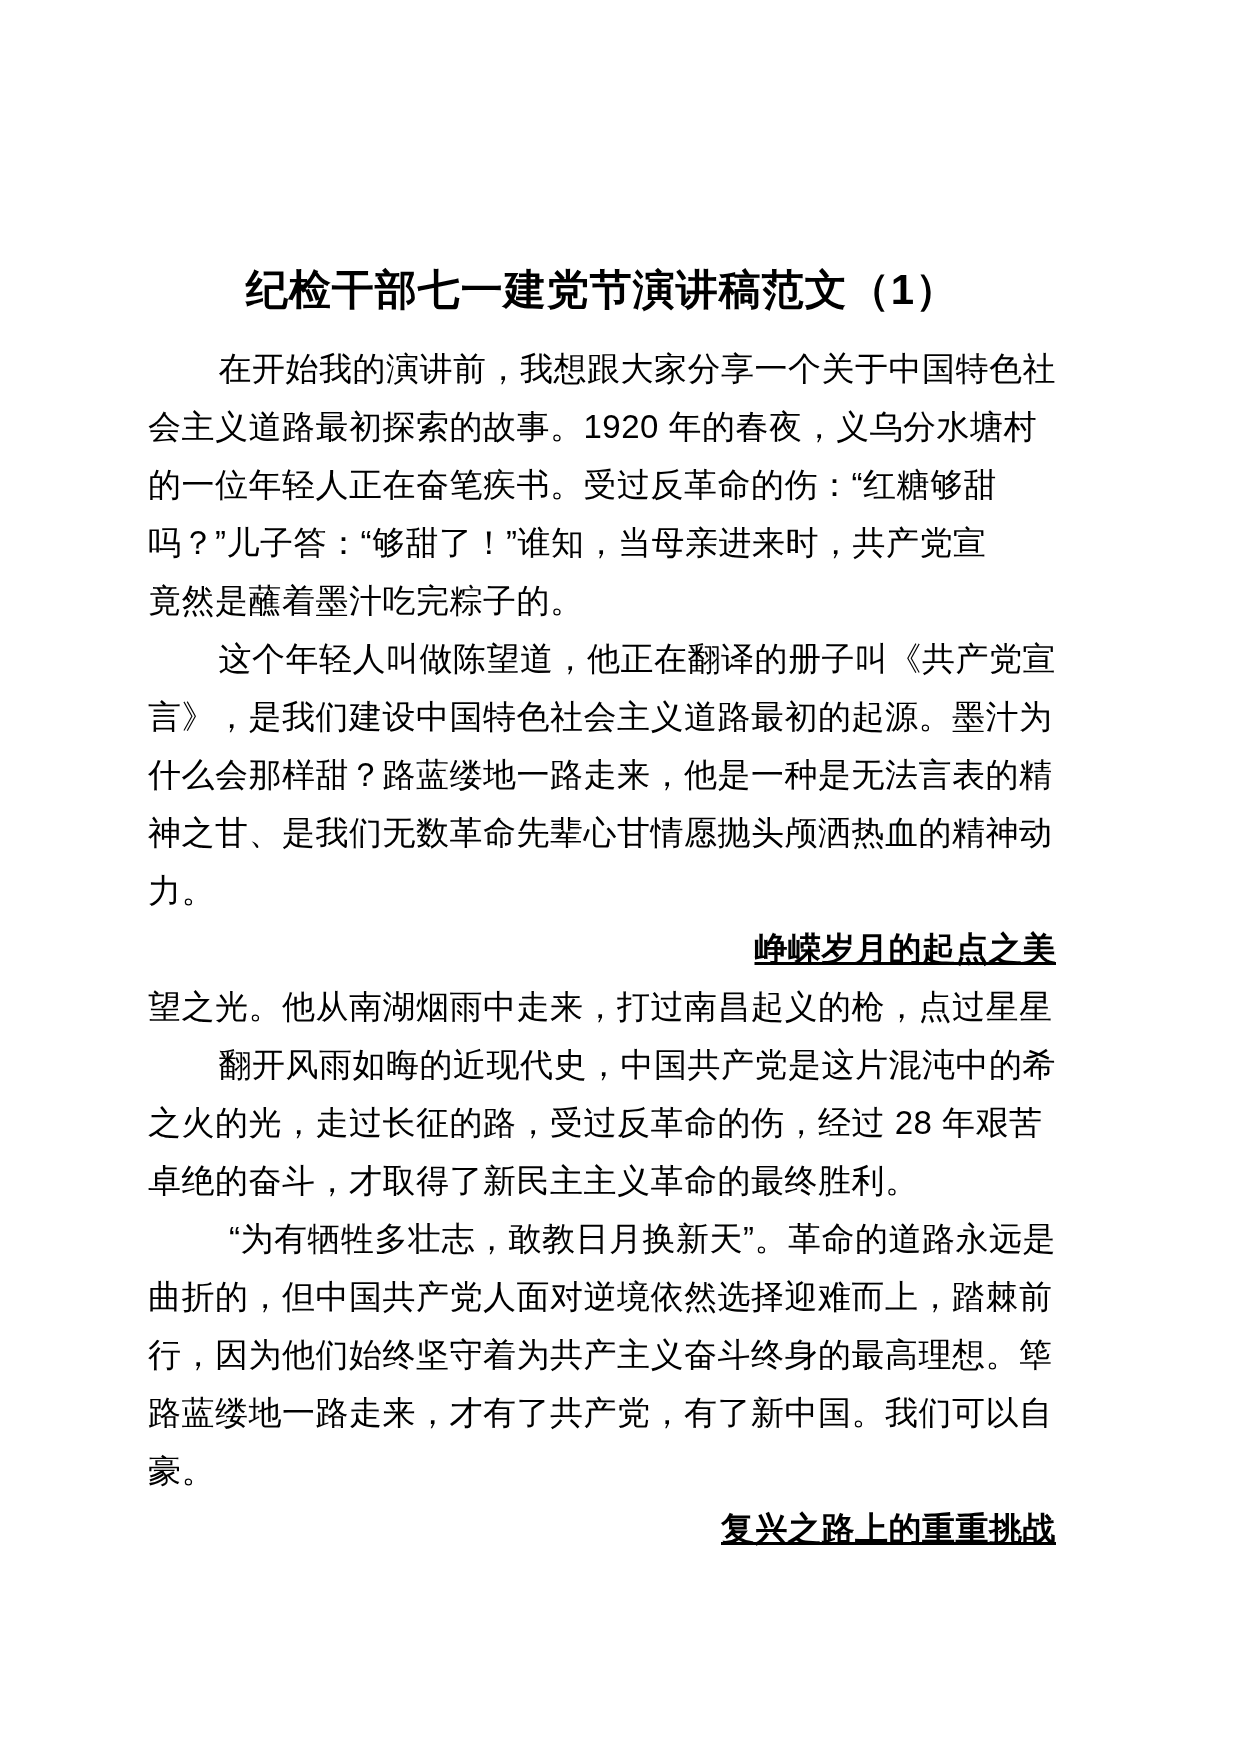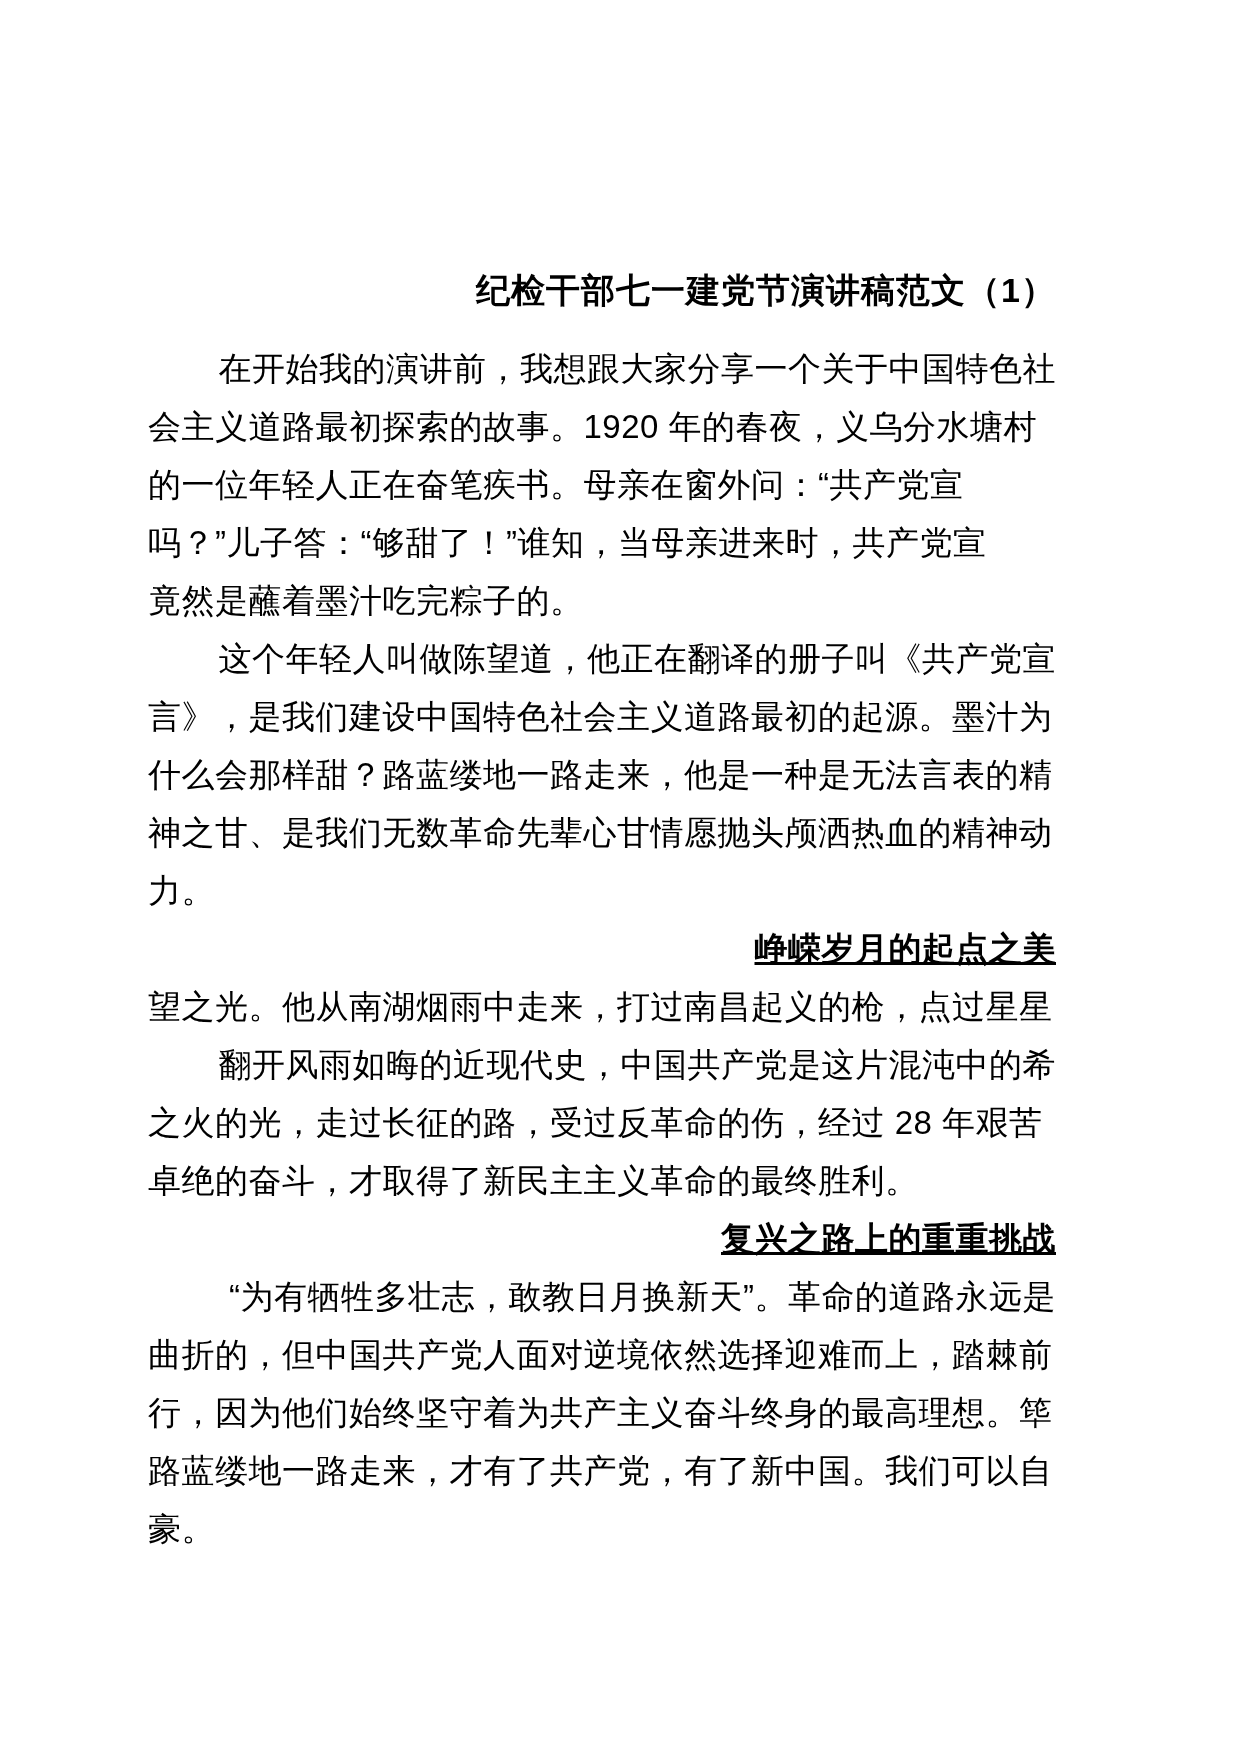--- a/index.html
+++ b/index.html
@@ -23,23 +23,23 @@
     height: 1754px;
     background: #ffffff;
   }
   .content {
     position: absolute;
     left: 148px;
     top: 261px;
     width: 908px;
   }
   .doc-title {
-    font-size: 34px;
+    font-size: 42px;
     font-weight: 700;
-    text-align: right;
+    text-align: center;
     line-height: 58px;
     margin: 0 0 21px 0;
     letter-spacing: 1px;
     white-space: nowrap;
   }
   .block {
     margin: 0;
     padding: 0;
   }
   .text-line {
@@ -61,45 +61,45 @@
 </head>
 <body>
 
 <div class="page">
   <div class="content">
     <h1 class="doc-title">纪检干部七一建党节演讲稿范文（1）</h1>
     <div>
         <div class="block paragraph">
           <div class="text-line first-line">在开始我的演讲前，我想跟大家分享一个关于中国特色社</div>
           <div class="text-line">会主义道路最初探索的故事。1920 年的春夜，义乌分水塘村</div>
-          <div class="text-line">的一位年轻人正在奋笔疾书。母亲在窗外问：“共产党宣</div>
+          <div class="text-line">的一位年轻人正在奋笔疾书。受过反革命的伤：“红糖够甜</div>
           <div class="text-line">吗？”儿子答：“够甜了！”谁知，当母亲进来时，共产党宣</div>
           <div class="text-line">竟然是蘸着墨汁吃完粽子的。</div>
         </div>
         <div class="block paragraph">
           <div class="text-line first-line">这个年轻人叫做陈望道，他正在翻译的册子叫《共产党宣</div>
           <div class="text-line">言》，是我们建设中国特色社会主义道路最初的起源。墨汁为</div>
           <div class="text-line">什么会那样甜？路蓝缕地一路走来，他是一种是无法言表的精</div>
           <div class="text-line">神之甘、是我们无数革命先辈心甘情愿抛头颅洒热血的精神动</div>
           <div class="text-line">力。</div>
         </div>
         <div class="block heading">
           <div class="text-line first-line heading-line">峥嵘岁月的起点之美</div>
         </div>
         <div class="block paragraph">
           <div class="text-line">望之光。他从南湖烟雨中走来，打过南昌起义的枪，点过星星</div>
           <div class="text-line first-line">翻开风雨如晦的近现代史，中国共产党是这片混沌中的希</div>
           <div class="text-line">之火的光，走过长征的路，受过反革命的伤，经过 28 年艰苦</div>
           <div class="text-line">卓绝的奋斗，才取得了新民主主义革命的最终胜利。</div>
         </div>
-        <div class="block heading">
-          <div class="text-line first-line heading-line">复兴之路上的重重挑战</div>
-        </div>
         <div class="block paragraph">
           <div class="text-line first-line">“为有牺牲多壮志，敢教日月换新天”。革命的道路永远是</div>
           <div class="text-line">曲折的，但中国共产党人面对逆境依然选择迎难而上，踏棘前</div>
           <div class="text-line">行，因为他们始终坚守着为共产主义奋斗终身的最高理想。筚</div>
           <div class="text-line">路蓝缕地一路走来，才有了共产党，有了新中国。我们可以自</div>
           <div class="text-line">豪。</div>
         </div>
+        <div class="block heading">
+          <div class="text-line first-line heading-line">复兴之路上的重重挑战</div>
+        </div>
       </div>
   </div>
 </div>
 
 </body></html>

